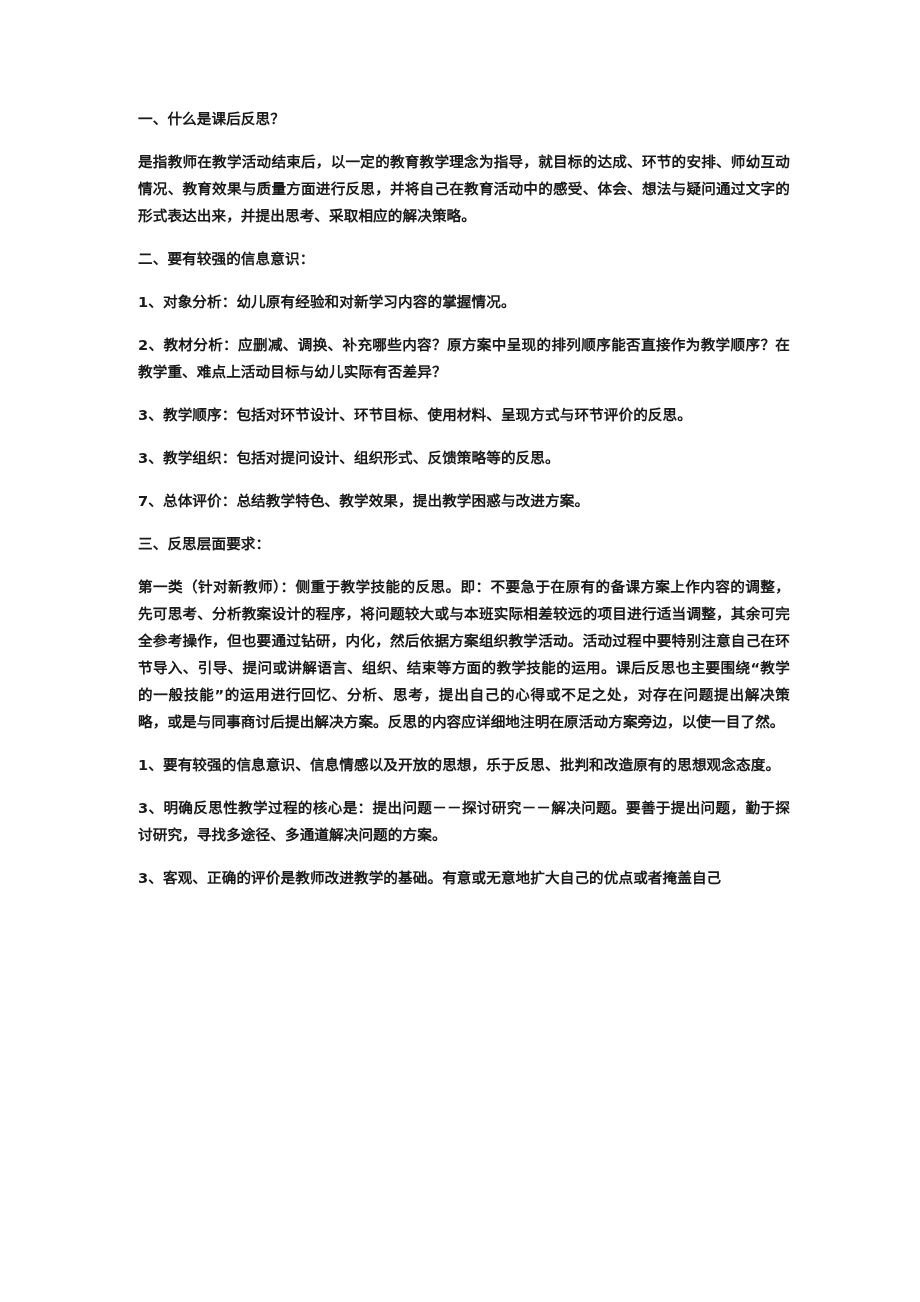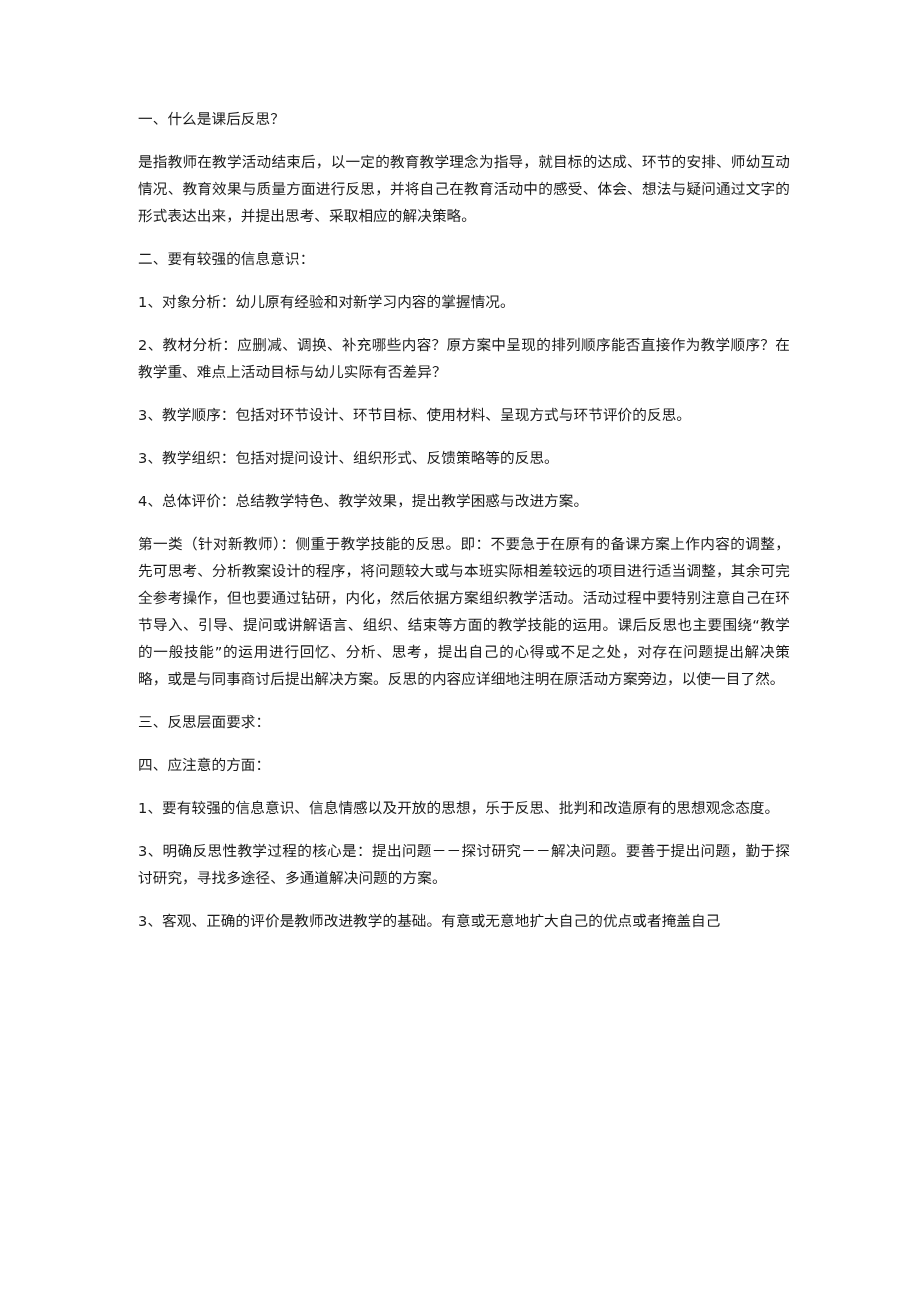--- a/index.html
+++ b/index.html
@@ -29,41 +29,41 @@
   }
   .para {
     margin: 0 0 16px 0;
     font-size: 14.6px;
     line-height: 27px;
     text-align: justify;
     text-justify: inter-ideograph;
     color: #1a1a1a;
     letter-spacing: 0.1px;
     word-break: break-all;
+    font-weight: bold;
   }
   .para.section-head {
     margin-bottom: 16px;
   }
   .para:last-child {
     margin-bottom: 2px;
   }
 </style>
 </head>
 <body>
 
 <div class="page">
   <div class="doc-body">
       <p class="para section-head">一、什么是课后反思？</p>
       <p class="para">是指教师在教学活动结束后，以一定的教育教学理念为指导，就目标的达成、环节的安排、师幼互动情况、教育效果与质量方面进行反思，并将自己在教育活动中的感受、体会、想法与疑问通过文字的形式表达出来，并提出思考、采取相应的解决策略。</p>
       <p class="para section-head">二、要有较强的信息意识：</p>
       <p class="para">1、对象分析：幼儿原有经验和对新学习内容的掌握情况。</p>
       <p class="para">2、教材分析：应删减、调换、补充哪些内容？原方案中呈现的排列顺序能否直接作为教学顺序？在教学重、难点上活动目标与幼儿实际有否差异？</p>
       <p class="para">3、教学顺序：包括对环节设计、环节目标、使用材料、呈现方式与环节评价的反思。</p>
       <p class="para">3、教学组织：包括对提问设计、组织形式、反馈策略等的反思。</p>
-      <p class="para">4、总体评价：总结教学特色、教学效果，提出教学困惑与改进方案。</p>
+      <p class="para">7、总体评价：总结教学特色、教学效果，提出教学困惑与改进方案。</p>
+      <p class="para section-head">三、反思层面要求：</p>
       <p class="para">第一类（针对新教师）：侧重于教学技能的反思。即：不要急于在原有的备课方案上作内容的调整，先可思考、分析教案设计的程序，将问题较大或与本班实际相差较远的项目进行适当调整，其余可完全参考操作，但也要通过钻研，内化，然后依据方案组织教学活动。活动过程中要特别注意自己在环节导入、引导、提问或讲解语言、组织、结束等方面的教学技能的运用。课后反思也主要围绕“教学的一般技能”的运用进行回忆、分析、思考，提出自己的心得或不足之处，对存在问题提出解决策略，或是与同事商讨后提出解决方案。反思的内容应详细地注明在原活动方案旁边，以使一目了然。</p>
-      <p class="para section-head">三、反思层面要求：</p>
-      <p class="para section-head">四、应注意的方面：</p>
       <p class="para">1、要有较强的信息意识、信息情感以及开放的思想，乐于反思、批判和改造原有的思想观念态度。</p>
       <p class="para">3、明确反思性教学过程的核心是：提出问题－－探讨研究－－解决问题。要善于提出问题，勤于探讨研究，寻找多途径、多通道解决问题的方案。</p>
       <p class="para">3、客观、正确的评价是教师改进教学的基础。有意或无意地扩大自己的优点或者掩盖自己</p>
     </div>
 </div>
 
 </body></html>

